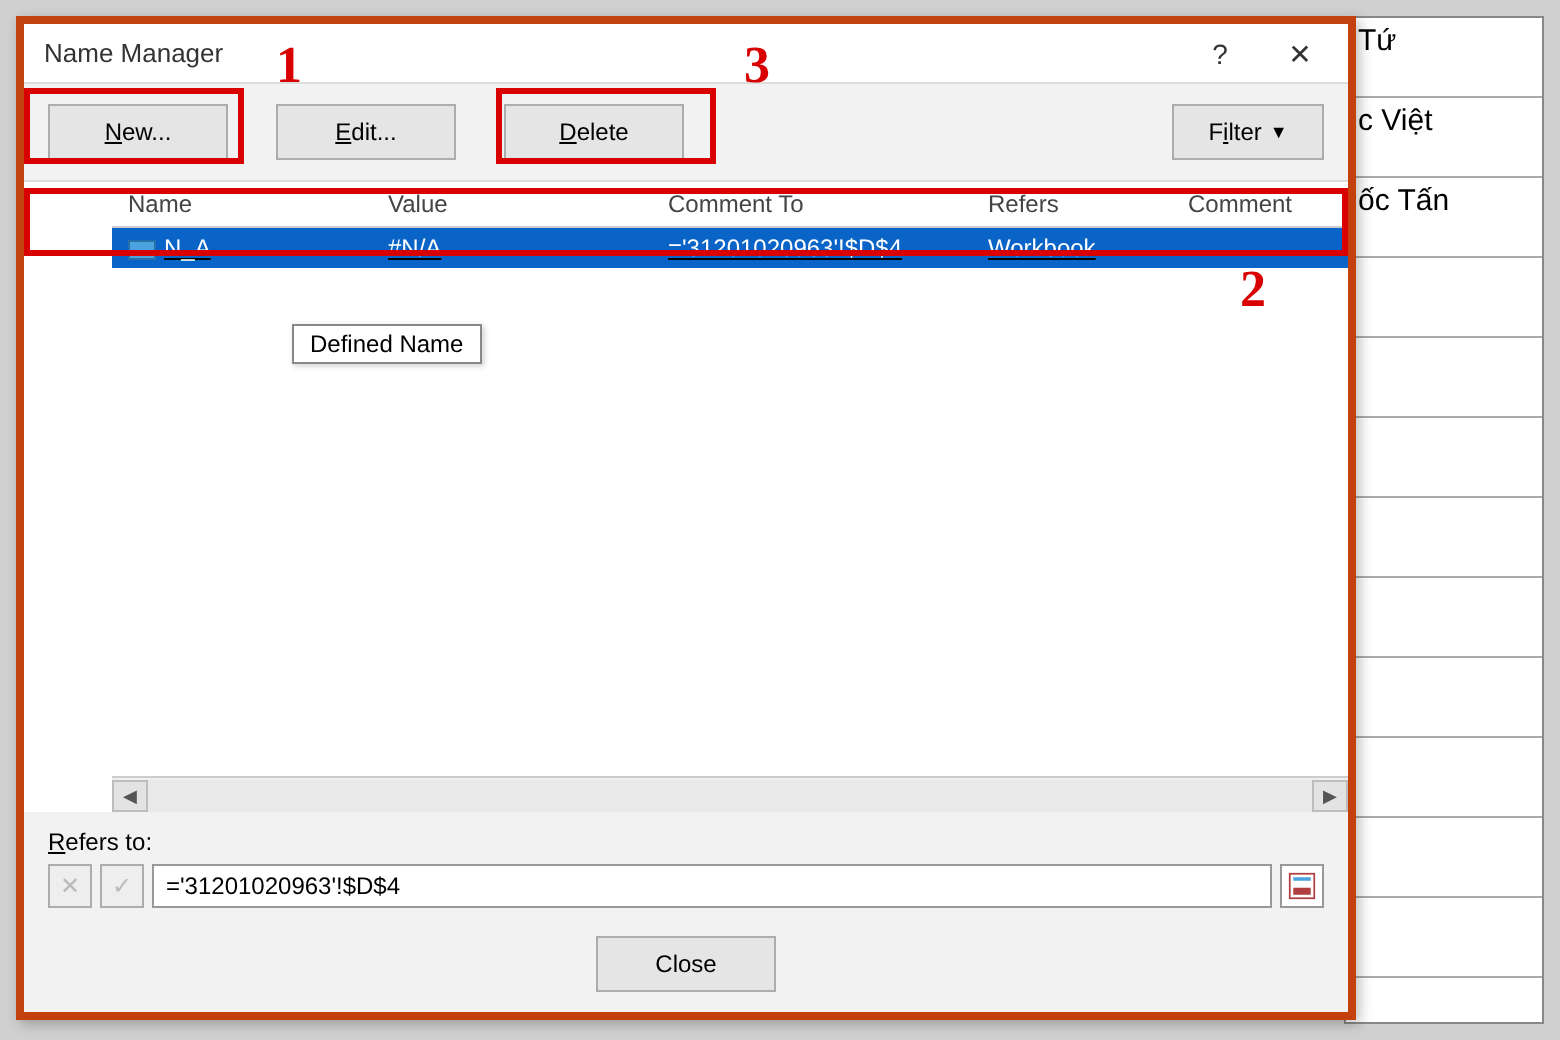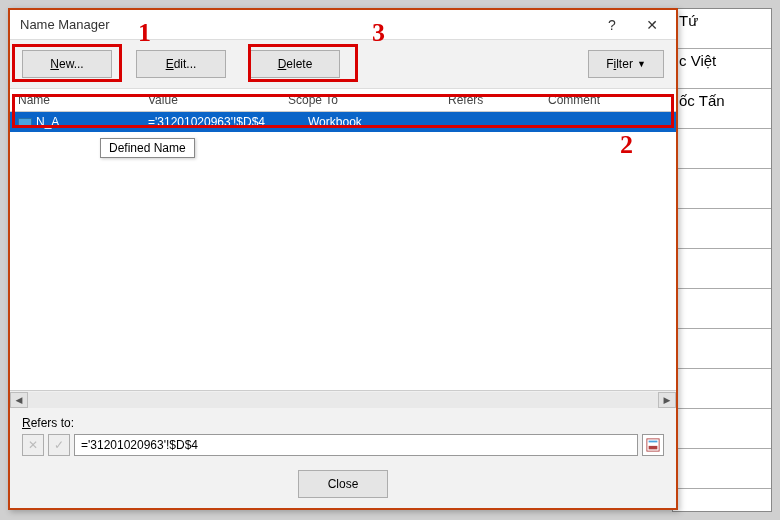--- a/index.html
+++ b/index.html
@@ -29,21 +29,21 @@
     white-space: nowrap;
     overflow: hidden;
   }
 
   
   .dialog {
     position: absolute;
     top: 8px; left: 8px;
     width: 670px; height: 502px;
     background: #fff;
-    border: 2px solid #c2410c;
+    border: 4px solid #c2410c;
     box-shadow: 2px 2px 6px rgba(0,0,0,0.25);
     display: flex;
     flex-direction: column;
   }
 
   .titlebar {
     height: 30px;
     display: flex;
     align-items: center;
     padding: 0 4px 0 10px;
@@ -91,20 +91,21 @@
     font-size: 26px;
     font-family: Georgia, serif;
     pointer-events: none;
   }
 
   .list-area {
     flex: 1;
     display: flex;
     flex-direction: column;
     overflow: hidden;
+    margin-left: 44px;
   }
   .list-header {
     display: flex;
     font-size: 12px;
     color: #444;
     border-bottom: 1px solid #ccc;
     background: #fff;
   }
   .list-header div {
     padding: 4px 8px;
@@ -266,33 +267,34 @@
       <div class="btn small">
           <span>F<u class="hk">i</u>lter</span>
           <span class="drop-arrow">▼</span>
         </div>
     </div>
 
     <div class="list-area">
       <div class="list-header">
         <div class="col-name">Name</div>
         <div class="col-value">Value</div>
-        <div class="col-ref">Scope To</div>
+        <div class="col-ref">Comment To</div>
         <div class="col-scope">Refers</div>
         <div class="col-comment">Comment</div>
       </div>
       <div class="list-body">
         <div class="list-row selected">
           <div class="col-name"><span class="row-icon"></span><span>N_A</span></div>
+          <div class="col-value">#N/A</div>
           <div class="col-ref">='31201020963'!$D$4</div>
           <div class="col-scope">Workbook</div>
           <div class="col-comment"></div>
         </div>
 
-        <div class="tooltip" style="left:90px; top:26px;">Defined Name</div>
+        <div class="tooltip" style="left:90px; top:48px;">Defined Name</div>
       </div>
       <div class="hscroll">
         <div class="sbtn">◀</div>
         <div class="track"></div>
         <div class="sbtn">▶</div>
       </div>
     </div>
 
     <div class="refers-row">
       <div><u class="hk">R</u>efers to:</div>

